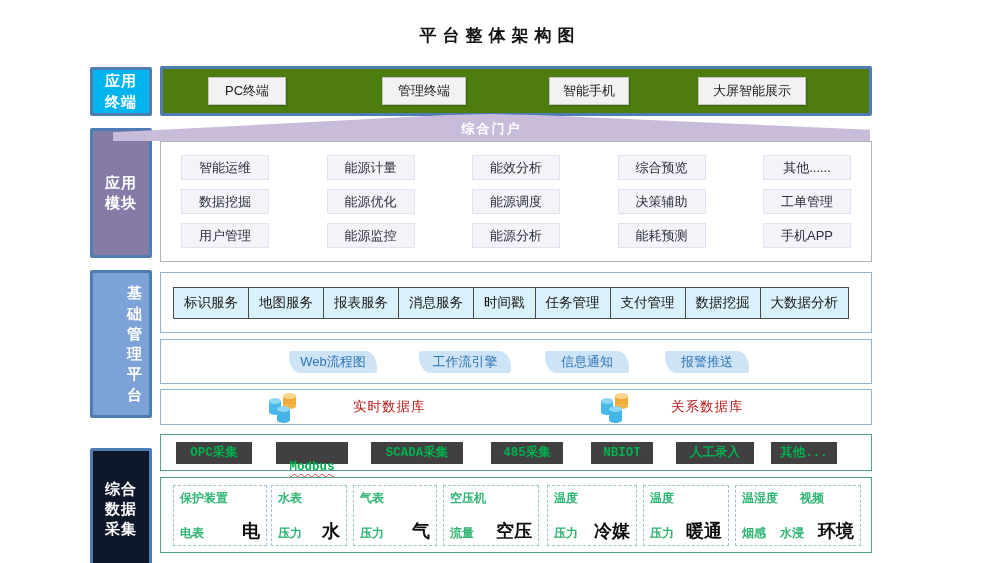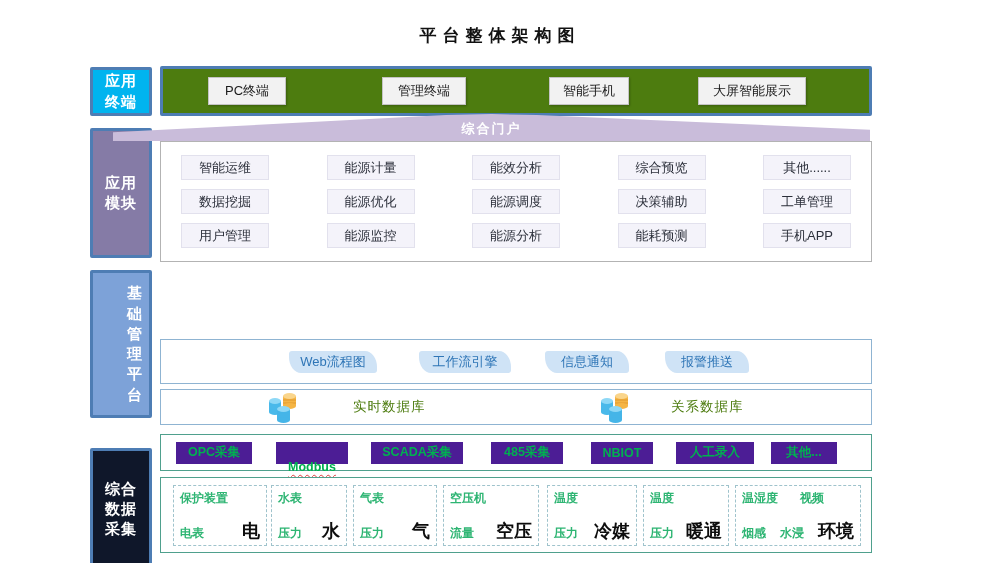--- a/index.html
+++ b/index.html
@@ -45,27 +45,27 @@
         justify-content:center;padding:0 10px;font-size:13.5px;color:#151515;white-space:nowrap;}
   .svc-cell + .svc-cell{margin-left:-1px;}
 
   .mw-box{top:339px;height:45px;border:1px solid #8fb4d2;}
   .mw-badge{position:absolute;top:50%;transform:translateY(-50%);height:22px;
         background:#cfe3f6;color:#2e75b6;font-size:13px;display:flex;align-items:center;
         justify-content:center;border-radius:3px 12px 3px 12px / 3px 16px 3px 16px;}
 
   .db-box{top:389px;height:36px;border:1px solid #8fb4d2;}
   .db-icon{position:absolute;top:1px;}
-  .db-label{position:absolute;top:50%;transform:translateY(-50%);color:#4d7c0f;
+  .db-label{position:absolute;top:50%;transform:translateY(-50%);color:#b91c1c;
         font-size:13.5px;letter-spacing:1px;}
 
   .proto-box{top:434px;height:37px;border:1px solid #4fa08d;}
   .proto-badge{position:absolute;top:50%;transform:translateY(-50%);height:22px;padding:0 8px;
-        background:#4c1d95;color:#00b050;font-weight:bold;font-size:12.5px;
-        display:flex;align-items:center;justify-content:center;white-space:nowrap;}
+        background:#404040;color:#00b050;font-weight:bold;font-size:12.5px;
+        display:flex;align-items:center;justify-content:center;white-space:nowrap;font-family:Liberation Mono, monospace;}
   .proto-badge.spell u{text-decoration:underline wavy #e03c3c;text-decoration-thickness:1px;
         text-underline-offset:3px;font-style:normal;margin-top:29px;}
   .proto-badge u{text-decoration:none;}
 
   .dev-box{top:477px;height:76px;border:1px solid #4fa08d;}
   .dev-cell{position:absolute;top:7px;height:61px;box-sizing:border-box;
         border:1px dashed #9fc3cc;padding:4px 6px 3px 6px;
         display:flex;flex-direction:column;justify-content:space-between;}
   .dev-top,.dev-bottom{display:flex;align-items:baseline;gap:10px;}
   .dev-bottom{justify-content:space-between;}
@@ -118,20 +118,33 @@
     </div>
     <div class="mrow">
       <div class="mod-btn">用户管理</div>
       <div class="mod-btn">能源监控</div>
       <div class="mod-btn">能源分析</div>
       <div class="mod-btn">能耗预测</div>
       <div class="mod-btn">手机APP</div>
     </div>
   </div>
 
+  <div class="box services-box">
+    <div class="svc-row">
+      <div class="svc-cell">标识服务</div>
+      <div class="svc-cell">地图服务</div>
+      <div class="svc-cell">报表服务</div>
+      <div class="svc-cell">消息服务</div>
+      <div class="svc-cell">时间戳</div>
+      <div class="svc-cell">任务管理</div>
+      <div class="svc-cell">支付管理</div>
+      <div class="svc-cell">数据挖掘</div>
+      <div class="svc-cell">大数据分析</div>
+    </div>
+  </div>
 
   <div class="box mw-box">
     <div class="mw-badge" style="left:128px;width:88px">Web流程图</div>
     <div class="mw-badge" style="left:258px;width:92px">工作流引擎</div>
     <div class="mw-badge" style="left:384px;width:84px">信息通知</div>
     <div class="mw-badge" style="left:504px;width:84px">报警推送</div>
   </div>
 
   <div class="box db-box">
     <svg class="db-icon" style="left:105px" width="38" height="34" viewBox="0 0 38 34">

